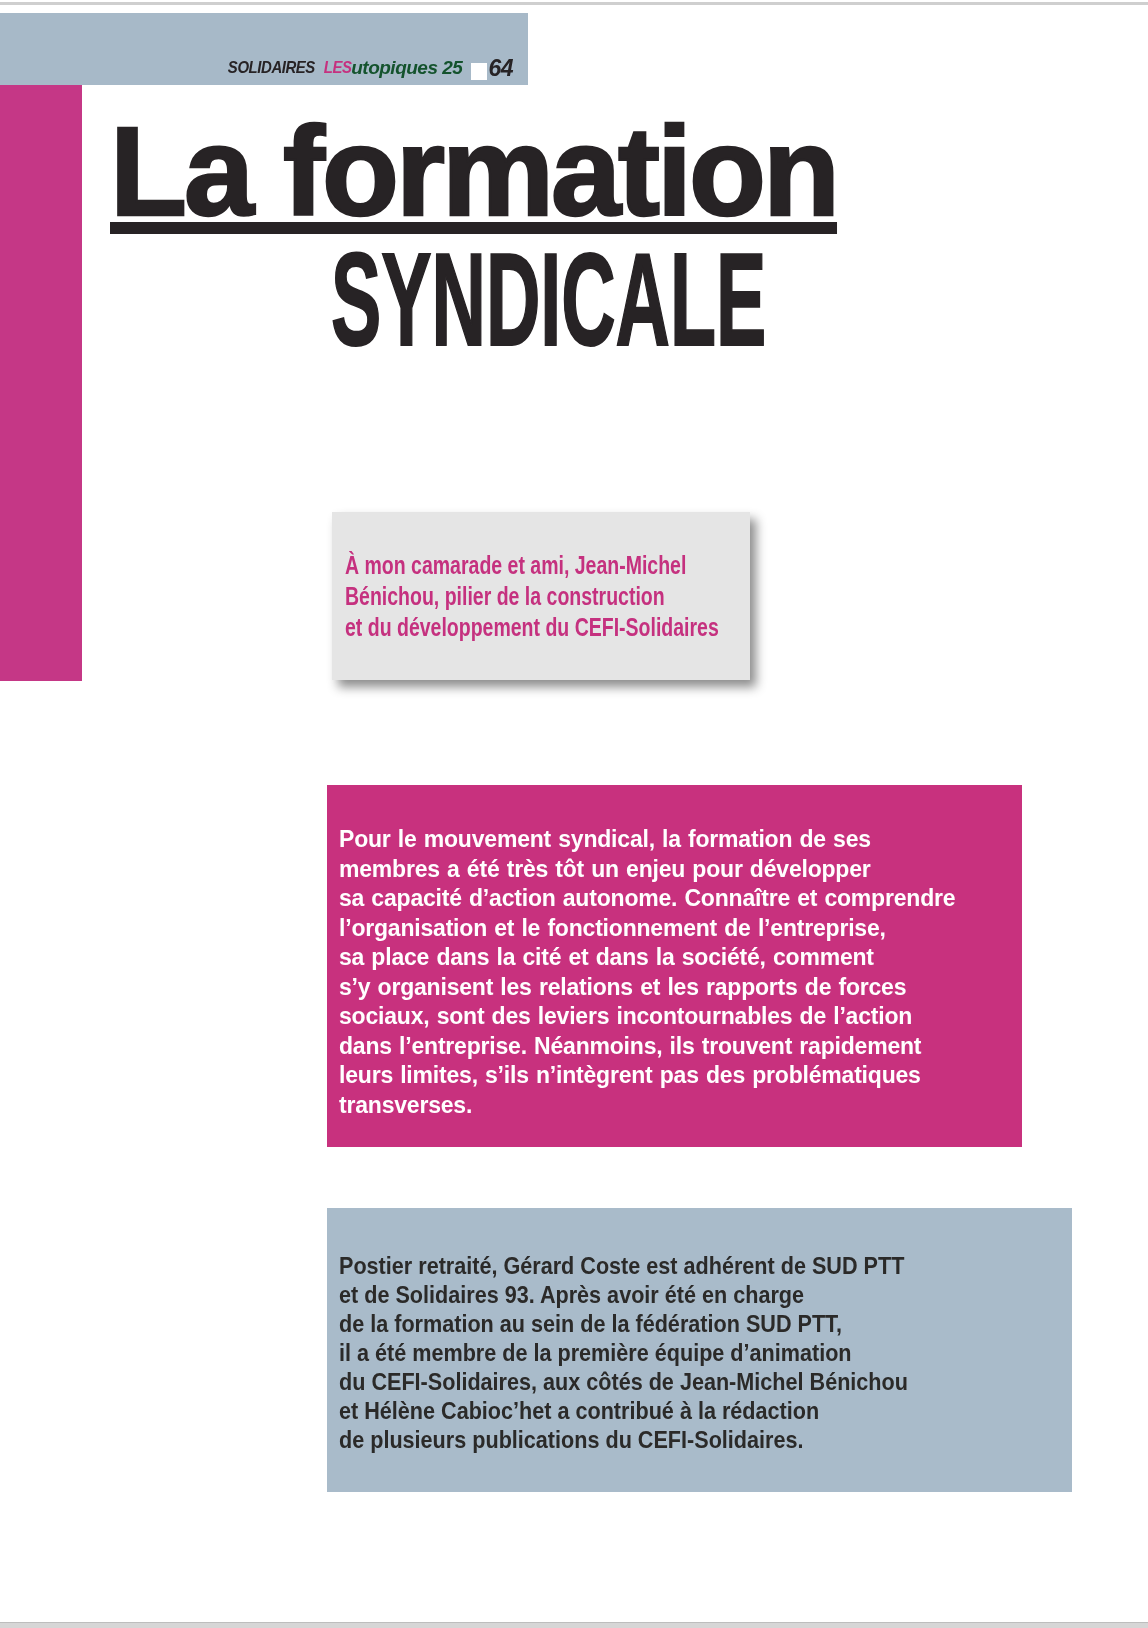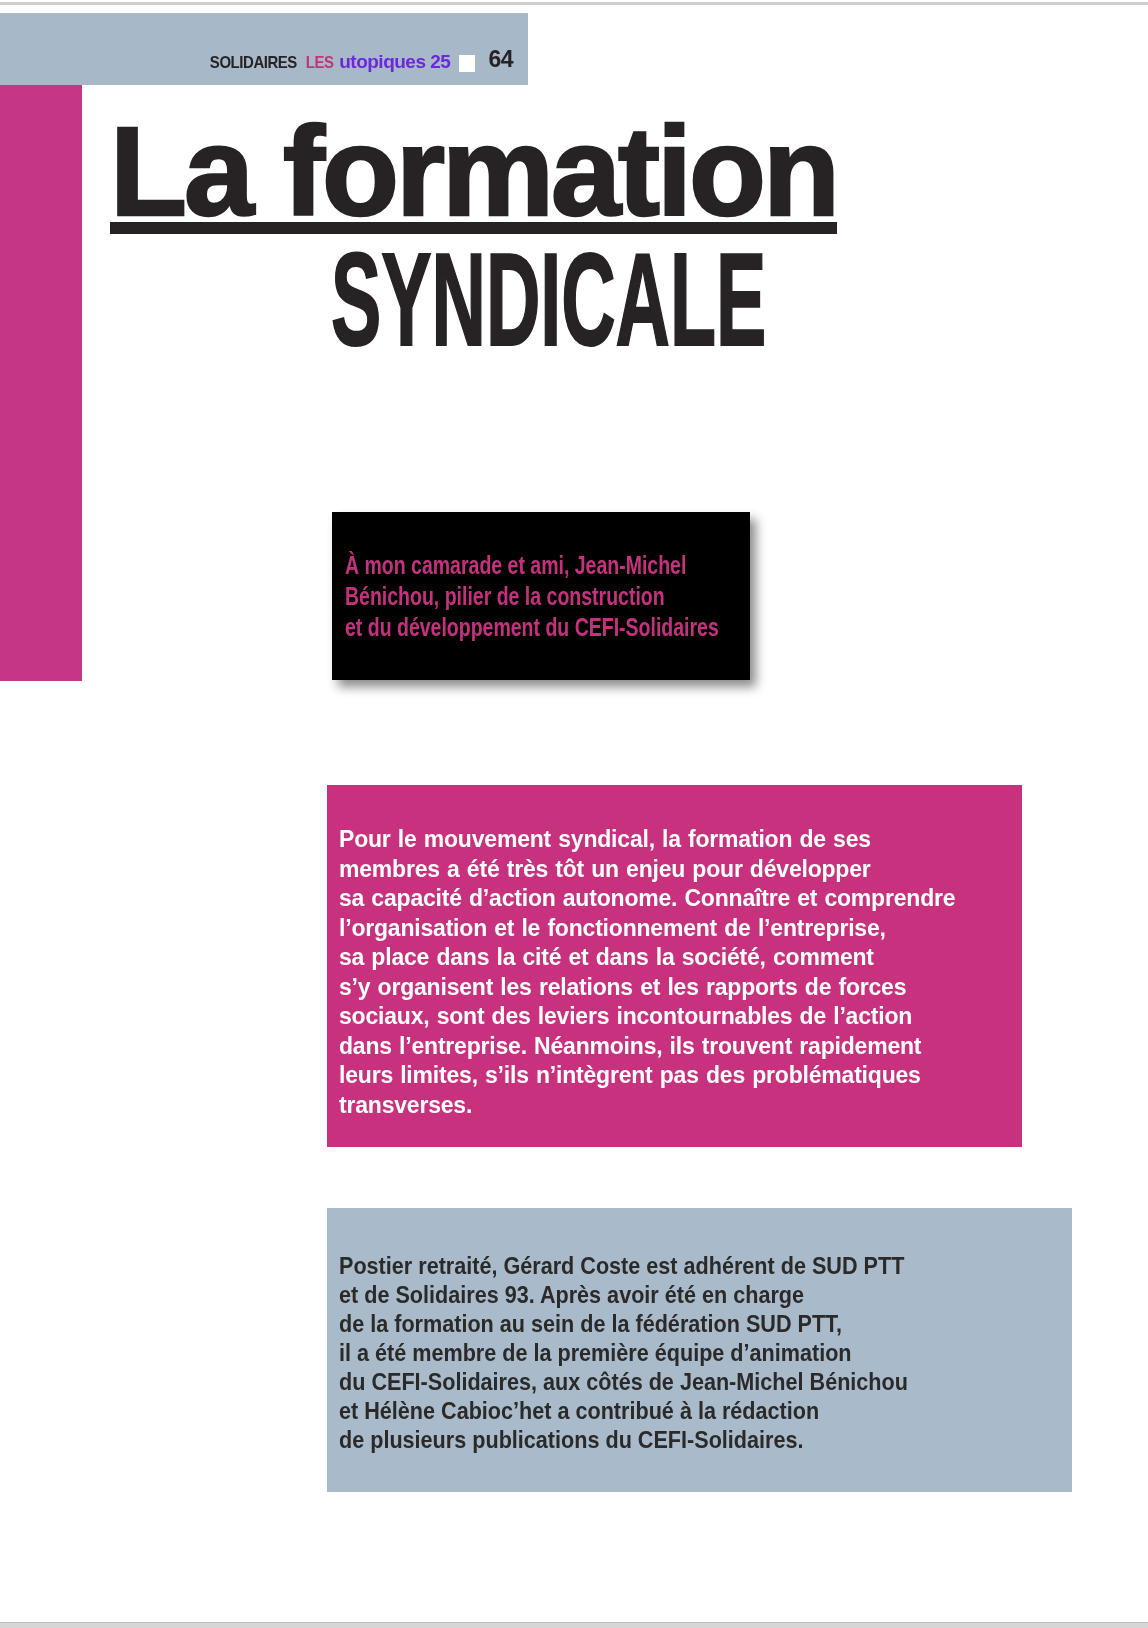--- a/index.html
+++ b/index.html
@@ -14,29 +14,30 @@
   .edge-strip{position:absolute;left:0;width:1148px;background:#cfcfcf;}
   .edge-strip.top{top:2px;height:3px;}
   .edge-strip.bottom{top:1622px;height:6px;background:#d6d6d6;border-top:1px solid #bdbdbd;}
 
   
   .header-bar{
     position:absolute;left:0;top:13px;width:528px;height:72px;
     background:#a7b9c8;
   }
   .header-line{
-    position:absolute;right:15px;top:34px;height:26px;
-    display:flex;align-items:flex-end;white-space:nowrap;
+    position:absolute;right:15px;top:42px;height:26px;
+    display:flex;align-items:center;white-space:nowrap;
     letter-spacing:-0.5px;
+    font-style:italic;
   }
   .hdr-brand{font-weight:bold;font-size:17px;color:#272325;transform:scaleX(.88);transform-origin:right;}
   .hdr-les{font-weight:bold;font-size:17px;color:#c5317f;margin-left:5px;transform:scaleX(.88);transform-origin:right;}
-  .hdr-mag{font-weight:bold;font-size:19px;color:#6d28d9;margin-left:6px;}
+  .hdr-mag{font-weight:bold;font-size:19px;color:#14532d;margin-left:0;}
   .hdr-square{display:inline-block;width:16px;height:17px;background:#ffffff;margin-left:9px;align-self:flex-end;margin-bottom:1px;}
-  .hdr-num{font-weight:bold;font-size:23px;color:#272325;margin-left:13px;}
+  .hdr-num{font-weight:bold;font-size:23px;color:#272325;margin-left:1px;}
 
   
   .left-bar{
     position:absolute;left:0;top:85px;width:82px;height:596px;
     background:#c53786;
   }
 
   
   .title-1{
     position:absolute;left:110px;top:109px;
@@ -51,21 +52,21 @@
     font-size:131px;line-height:1;font-weight:bold;
     color:#272325;
     -webkit-text-stroke:2px #272325;
     transform:scaleX(.575);transform-origin:left top;
     white-space:nowrap;letter-spacing:0px;
   }
 
   
   .dedication-card{
     position:absolute;left:332px;top:512px;width:418px;height:168px;
-    background:#000000;
+    background:#e5e5e5;
     box-shadow:6px 7px 10px rgba(0,0,0,0.45);
   }
   .dedication-text{
     position:absolute;left:13px;top:38px;
     font-weight:bold;font-size:25px;line-height:31px;color:#c5317f;
     transform:scaleX(.78);transform-origin:left top;
     white-space:nowrap;
   }
 
   

